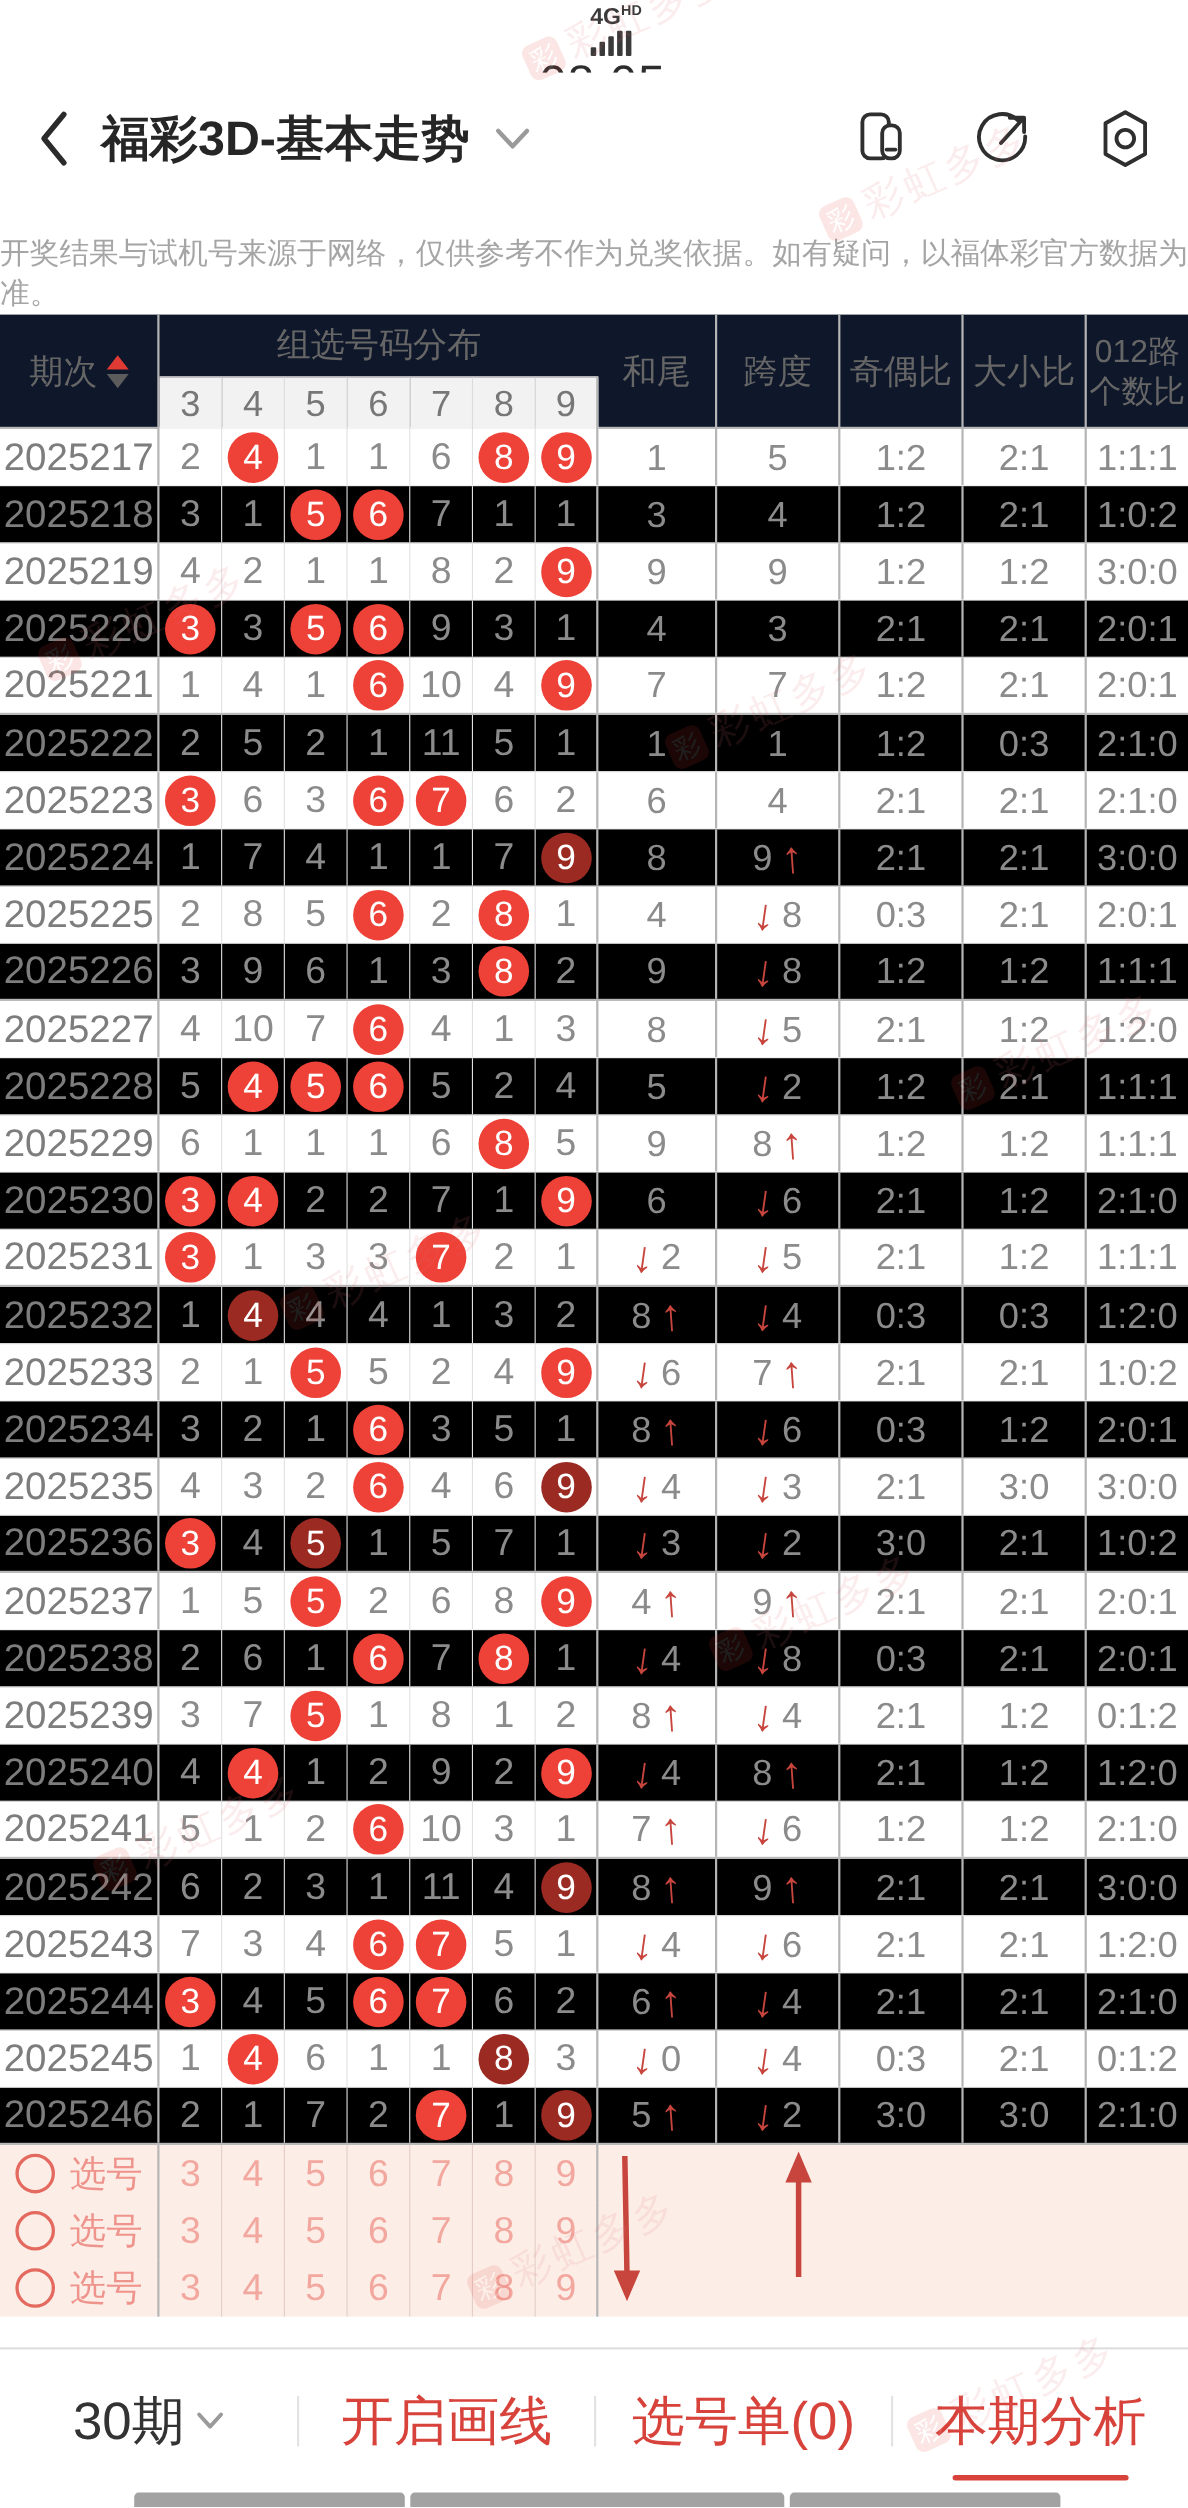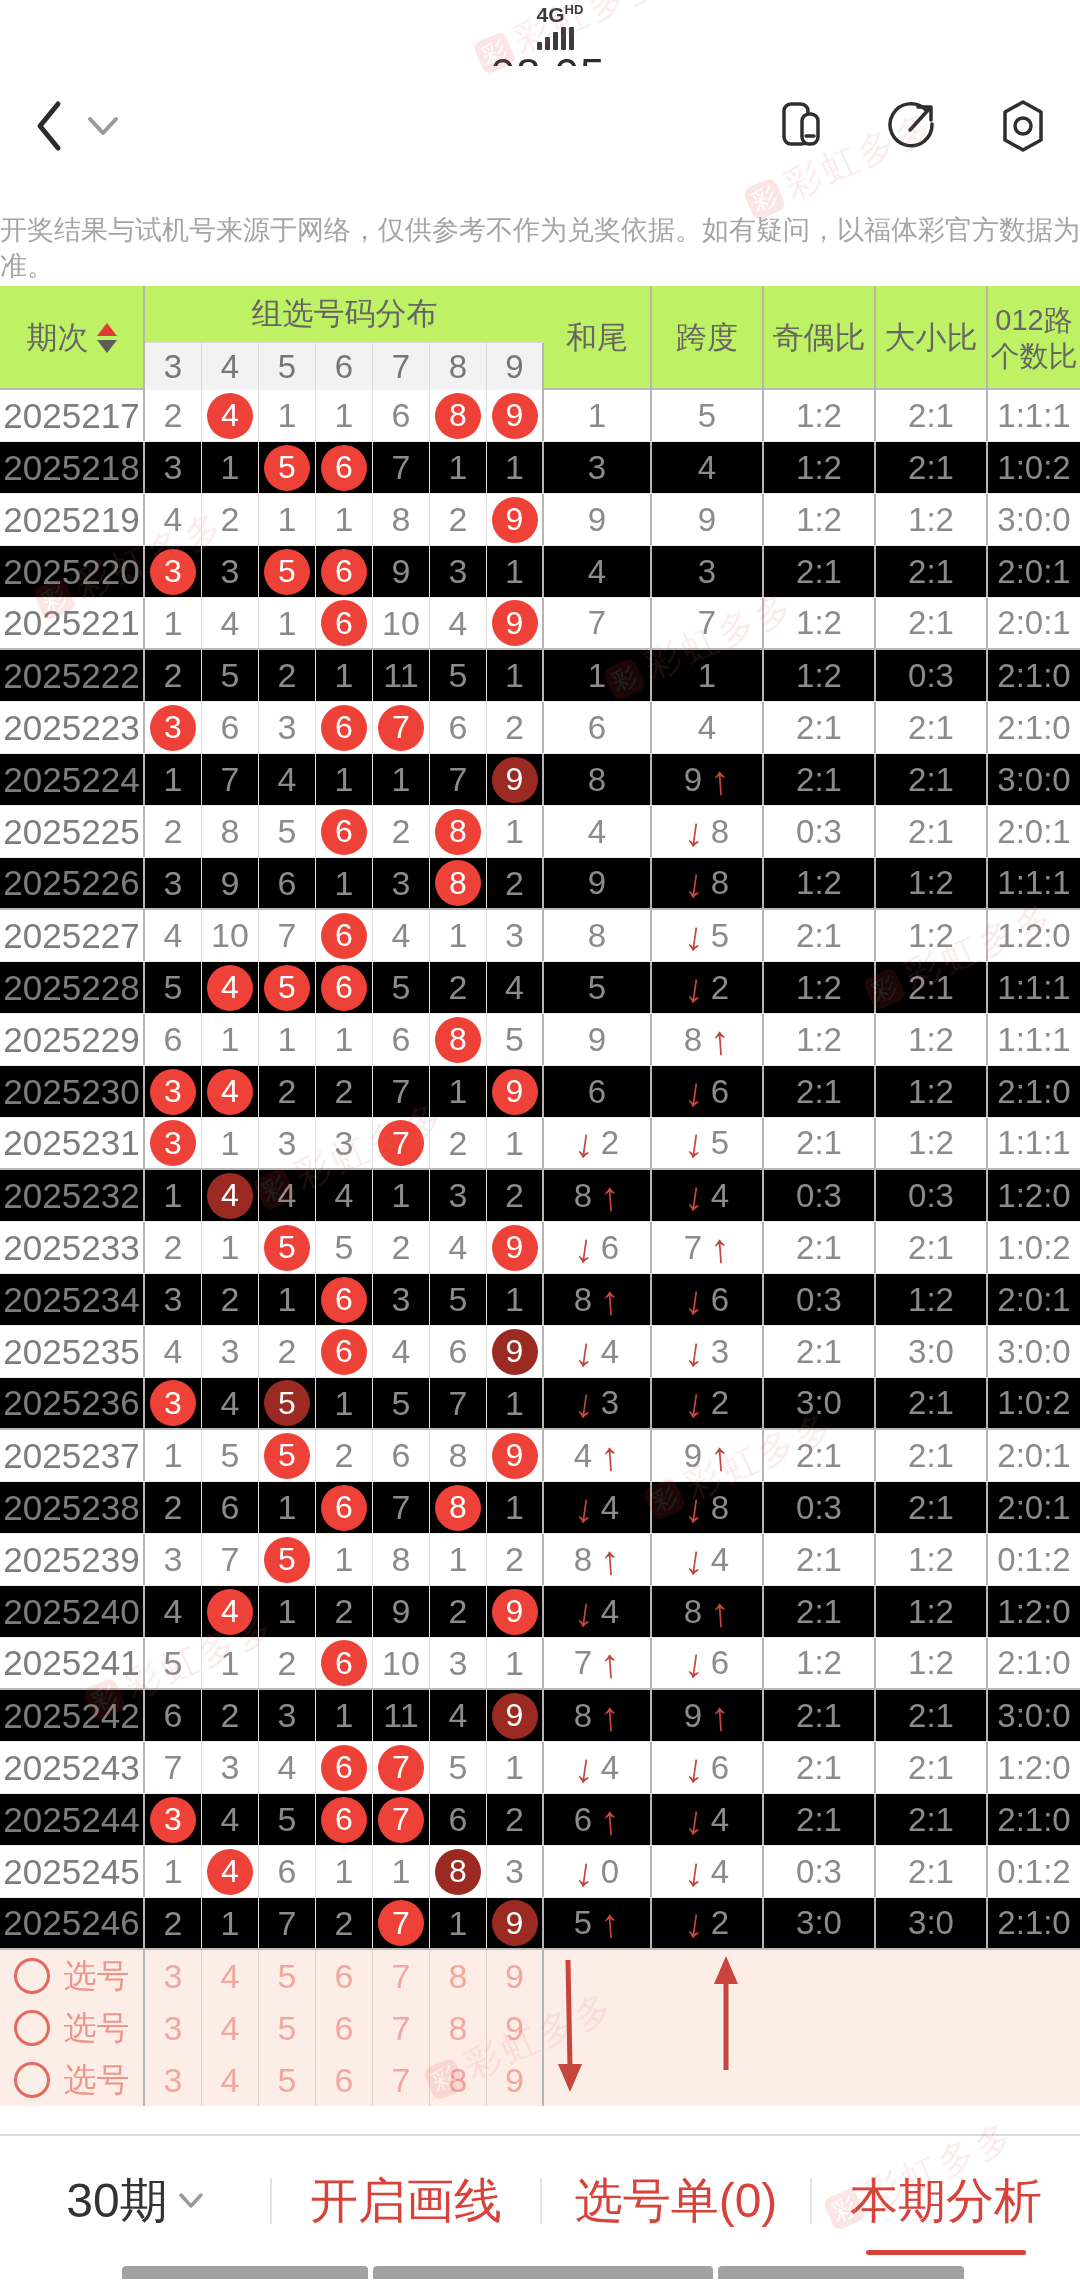--- a/index.html
+++ b/index.html
@@ -24,21 +24,21 @@
   .batt:after{content:"";position:absolute;right:-8px;top:8px;width:5px;height:12px;background:#3a3a3a;border-radius:0 3px 3px 0;}
   
   .appheader{position:absolute;left:0;top:66px;width:1080px;height:120px;display:flex;align-items:center;padding:0 34px;box-sizing:border-box;background:#fff;}
   .title{font-size:44px;font-weight:bold;color:#262626;margin-left:28px;}
   .hdr-icons{margin-left:auto;display:flex;align-items:center;gap:62px;}
   
   .notice{position:absolute;left:0;top:210px;width:1080px;height:76px;display:flex;align-items:center;justify-content:center;background:#fff;}
   .notice span{font-size:27px;color:#a5a5a5;letter-spacing:0;}
   
   .grid{display:grid;grid-template-columns:145px 57px 57px 57px 57px 57px 57px 57px 108px 112px 112px 112px 92px;}
-  .thead{position:absolute;left:0;top:286px;width:1080px;height:104px;background:#bef264;grid-template-rows:57px 47px;border-bottom:2px solid #b9b9b9;box-sizing:border-box;}
+  .thead{position:absolute;left:0;top:286px;width:1080px;height:104px;background:#0f172a;grid-template-rows:57px 47px;border-bottom:2px solid #b9b9b9;box-sizing:border-box;}
   .th{display:flex;align-items:center;justify-content:center;color:#666;font-size:31px;box-sizing:border-box;}
   .th-issue{grid-column:1;grid-row:1/3;border-right:2px solid #b5b5b5;}
   .th-group{grid-column:2/9;grid-row:1;border-bottom:1px solid #d8d8d8;}
   .th-d{background:#f2f2f2;grid-row:2;border-right:1px solid #dcdcdc;color:#777;font-size:33px;}
   .th-d.last{border-right:2px solid #b5b5b5;}
   .th-span{grid-row:1/3;border-right:2px solid #b5b5b5;}
   .th-012{grid-row:1/3;flex-direction:column;line-height:36px;font-size:29px;border-right:none;}
   .sort{display:inline-flex;flex-direction:column;margin-left:8px;gap:4px;}
   .tri-up{width:0;height:0;border-left:10px solid transparent;border-right:10px solid transparent;border-bottom:13px solid #df3b34;}
   .tri-down{width:0;height:0;border-left:10px solid transparent;border-right:10px solid transparent;border-top:13px solid #5c5c5c;}
@@ -130,20 +130,21 @@
     <span class="batt"></span>
   </div>
 </div>
 
 <div class="appheader">
   <span>
     <svg width="30" height="52" viewBox="0 0 30 52">
         <path d="M24 4 L6 26 L24 48" fill="none" stroke="#2b2b2b" stroke-width="5" stroke-linecap="round" stroke-linejoin="round"></path>
       </svg>
   </span>
+  <span class="title">福彩3D-基本走势</span>
   <span style="margin-left:22px">
     <svg width="34" height="24" viewBox="0 0 34 24">
         <path d="M4 5 L17 19 L30 5" fill="none" stroke="#9a9a9a" stroke-width="4" stroke-linecap="round" stroke-linejoin="round"></path>
       </svg>
   </span>
   <div class="hdr-icons">
     <span>
       <svg width="48" height="52" viewBox="0 0 48 52">
           <rect x="6" y="4" width="24" height="40" rx="7" fill="none" stroke="#2f2f2f" stroke-width="3.5"></rect>
           <rect x="24" y="14" width="16" height="30" rx="7" fill="#fff" stroke="#2f2f2f" stroke-width="3.5"></rect>

